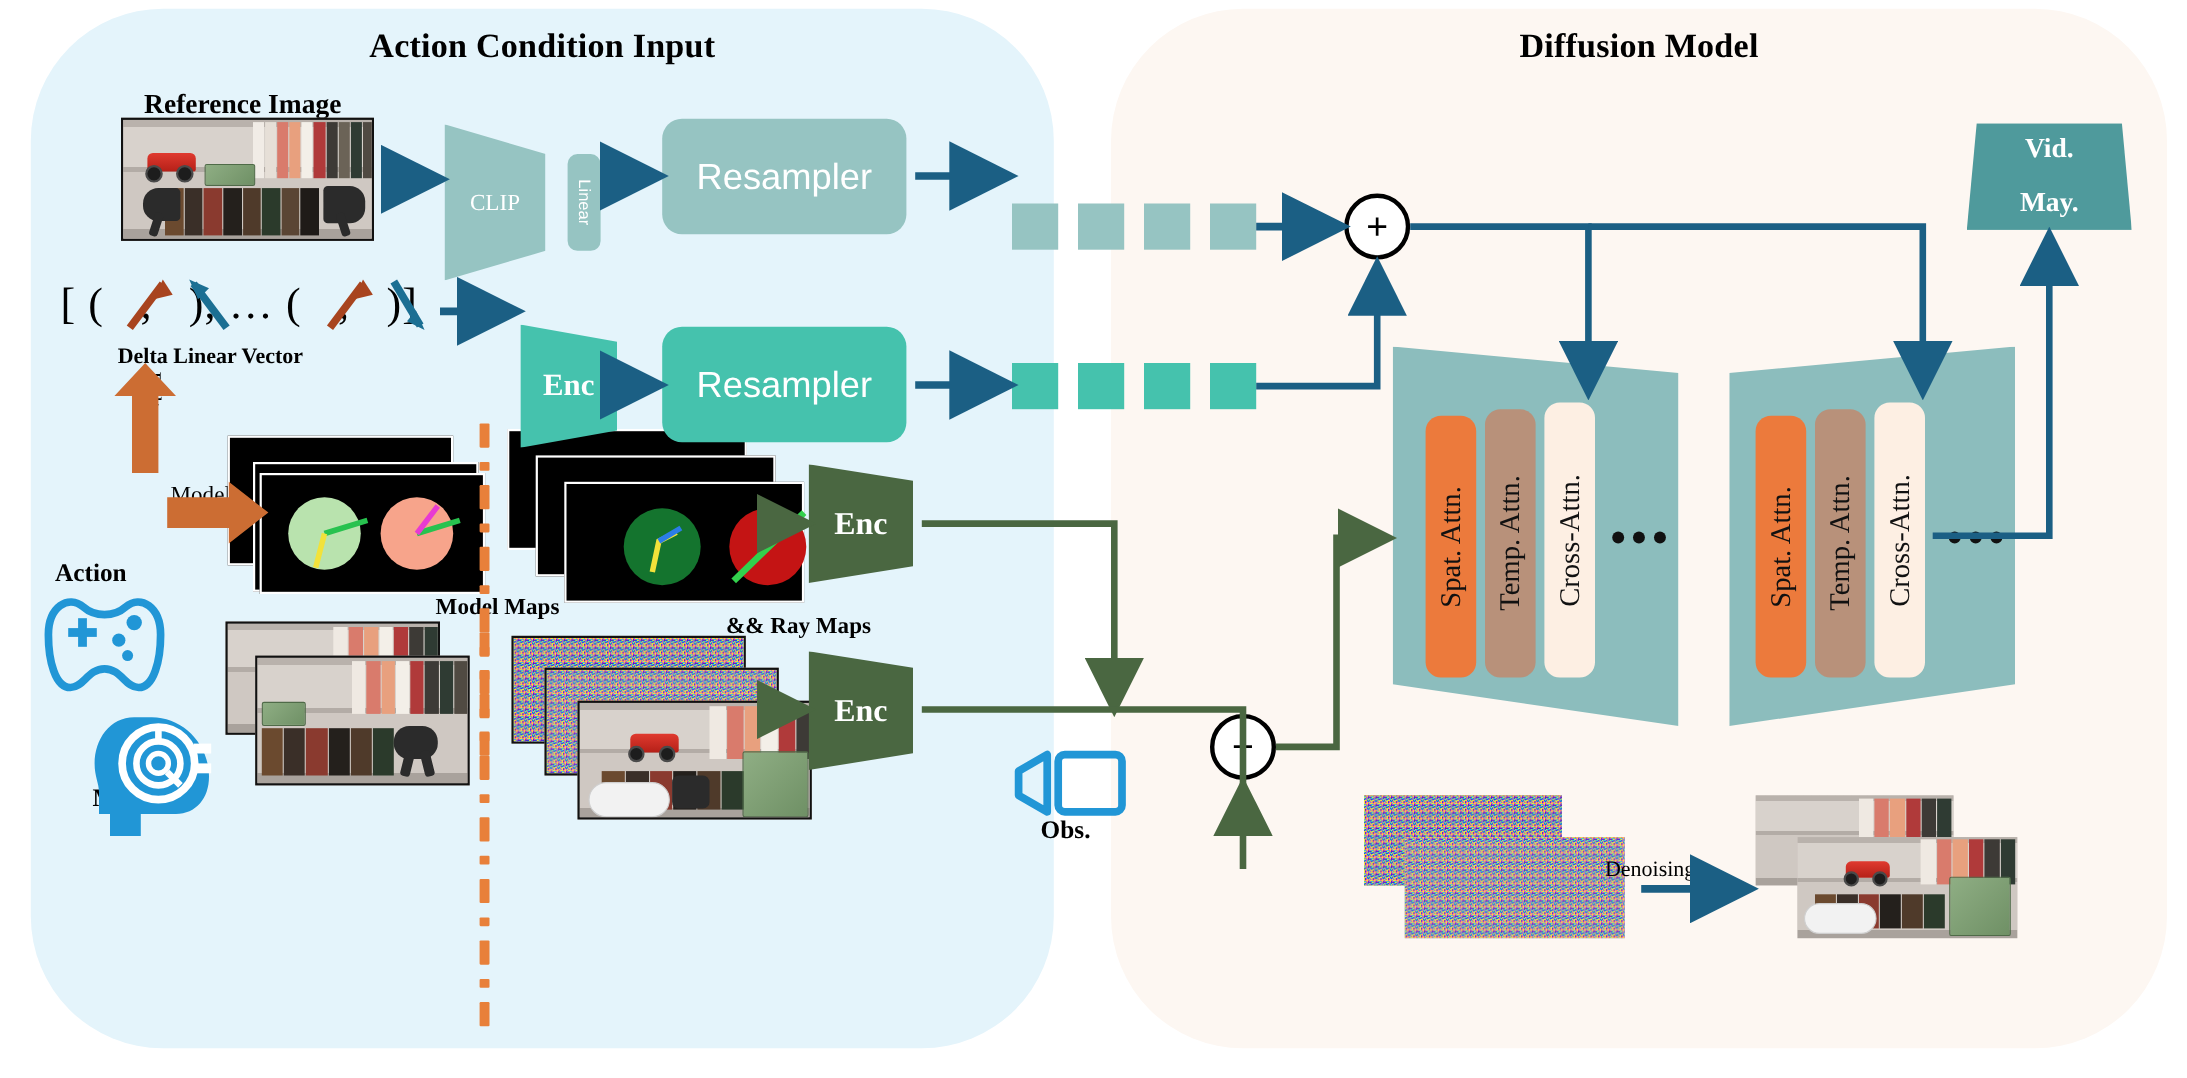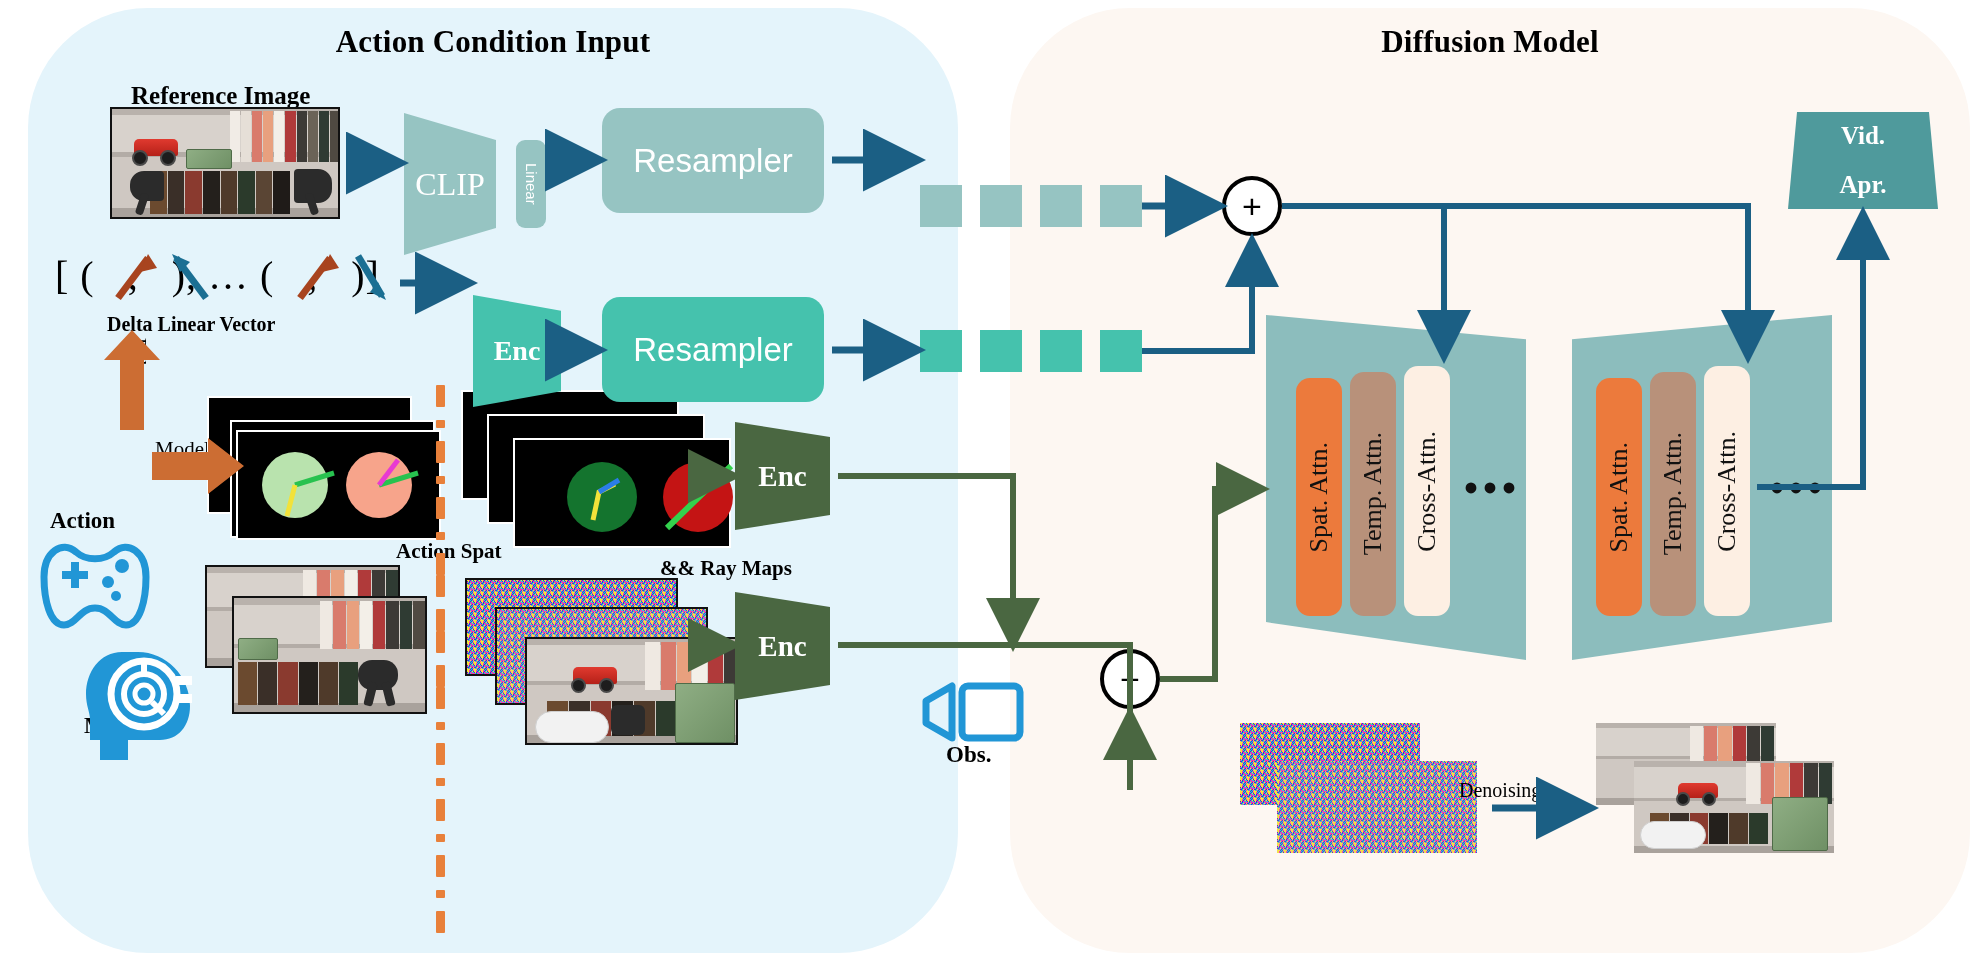--- a/index.html
+++ b/index.html
@@ -167,21 +167,21 @@
   <div class="blackframe" style="left:236px; top:430px; width:205px; height:110px;">
     <div style="position:absolute;left:24px;top:20px;width:66px;height:66px;border-radius:50%;background:#b9e3ae;"></div>
     <div style="position:absolute;left:108px;top:20px;width:66px;height:66px;border-radius:50%;background:#f7a48b;"></div>
     <svg class="ov" style="position:absolute;left:0;top:0;width:205px;height:110px;">
       <line x1="57" y1="53" x2="96" y2="41" stroke="#28c24f" stroke-width="5"></line>
       <line x1="57" y1="53" x2="49" y2="84" stroke="#f2e23a" stroke-width="5"></line>
       <line x1="141" y1="53" x2="180" y2="41" stroke="#28c24f" stroke-width="5"></line>
       <line x1="141" y1="53" x2="160" y2="28" stroke="#e83ad2" stroke-width="5"></line>
     </svg>
   </div>
-  <div class="lbl" style="left:396px; top:539px; font-size:21px;">Action Spat</div>
+  <div class="lbl" style="left:396px; top:539px; font-size:21px;">Model Maps</div>
 
   <div class="blackframe" style="left:461px; top:390px; width:218px; height:110px;"></div>
   <div class="blackframe" style="left:487px; top:414px; width:218px; height:110px;"></div>
   <div class="blackframe" style="left:513px; top:438px; width:218px; height:110px;">
     <div style="position:absolute;left:52px;top:22px;width:70px;height:70px;border-radius:50%;background:#14742e;"></div>
     <div style="position:absolute;left:148px;top:22px;width:70px;height:70px;border-radius:50%;background:#c41414;"></div>
     <svg class="ov" style="position:absolute;left:0;top:0;width:218px;height:110px;">
       <polyline points="78,80 84,52 100,44" stroke="#f2e23a" stroke-width="5" fill="none"></polyline>
       <polyline points="84,52 104,40" stroke="#2b7de8" stroke-width="5" fill="none"></polyline>
       <line x1="152" y1="88" x2="216" y2="26" stroke="#33d14d" stroke-width="6"></line>
@@ -289,21 +289,21 @@
       <i style="height:8px"></i>
     <i style="height:22px"></i>
       <i style="height:8px"></i>
       <i style="height:22px"></i>
       <i style="height:8px"></i>
     <i style="height:22px"></i>
   </div>
 
   <div class="trap" style="left:404px; top:113px; width:92px; height:142px;
       background:#96c4c2; clip-path: polygon(0 0, 100% 19%, 100% 81%, 0 100%);"></div>
-  <div style="position:absolute; left:404px; top:113px; width:92px; height:142px; display:flex; align-items:center; justify-content:center; color:#fff; font-size:32px; font-family:'Liberation Serif',serif;">CLIP</div>
+  <div style="position:absolute; left:404px; top:113px; width:92px; height:142px; display:flex; align-items:center; justify-content:center; color:#fff; font-size:21px; font-family:'Liberation Serif',serif;">CLIP</div>
 
   <div class="rbox" style="left:516px; top:140px; width:30px; height:88px; background:#96c4c2; border-radius:9px;">
     <span class="vert" style="font-size:15px; color:#fff;">Linear</span>
   </div>
 
   <div class="rbox" style="left:602px; top:108px; width:222px; height:105px; background:#96c4c2; font-size:33px;">
     <span>Resampler</span>
   </div>
 
   <div class="trap" style="left:473px; top:295px; width:88px; height:112px;
@@ -362,21 +362,21 @@
   </div>
   <div class="attn" style="left:1704px; top:366px; width:46px; height:250px; background:#fdefe3;">
     <span>Cross-Attn.</span>
   </div>
   <div class="dots" style="left:1770px; top:465px;">•••</div>
 
   <div class="trap" style="left:1788px; top:112px; width:150px; height:97px;
        background:#4f9a9c; clip-path: polygon(6% 0, 94% 0, 100% 100%, 0 100%);"></div>
   <div style="position:absolute; left:1788px; top:112px; width:150px; height:97px; display:flex; flex-direction:column; align-items:center; justify-content:center; color:#fff; font-size:25px; font-weight:bold; line-height:1.15; font-family:'Liberation Serif',serif;gap:20px;">
     <span>Vid.</span>
-    <span>Apr.</span>
+    <span>May.</span>
   </div>
 
   <div class="photo" style="left:1240px; top:723px; width:180px; height:82px;">
       <div class="noise"></div>
     </div>
   <div class="photo" style="left:1277px; top:761px; width:200px; height:92px;">
       <div class="noise soft"></div>
     </div>
 
   <div class="photo" style="left:1596px; top:723px; width:180px; height:82px;">

